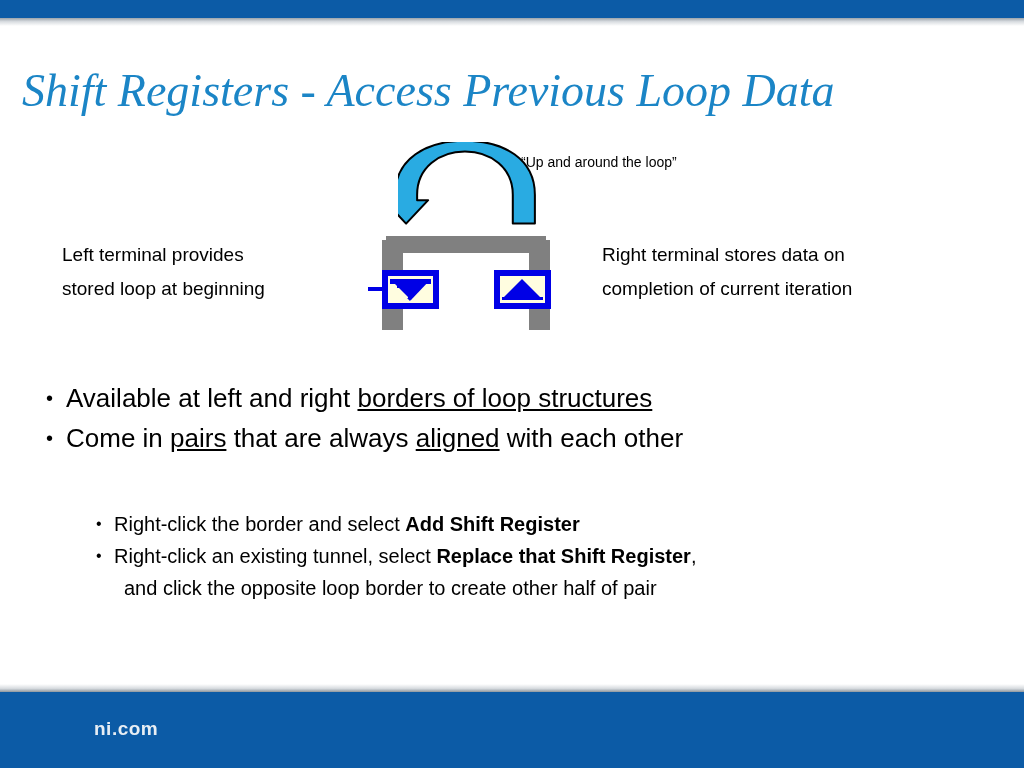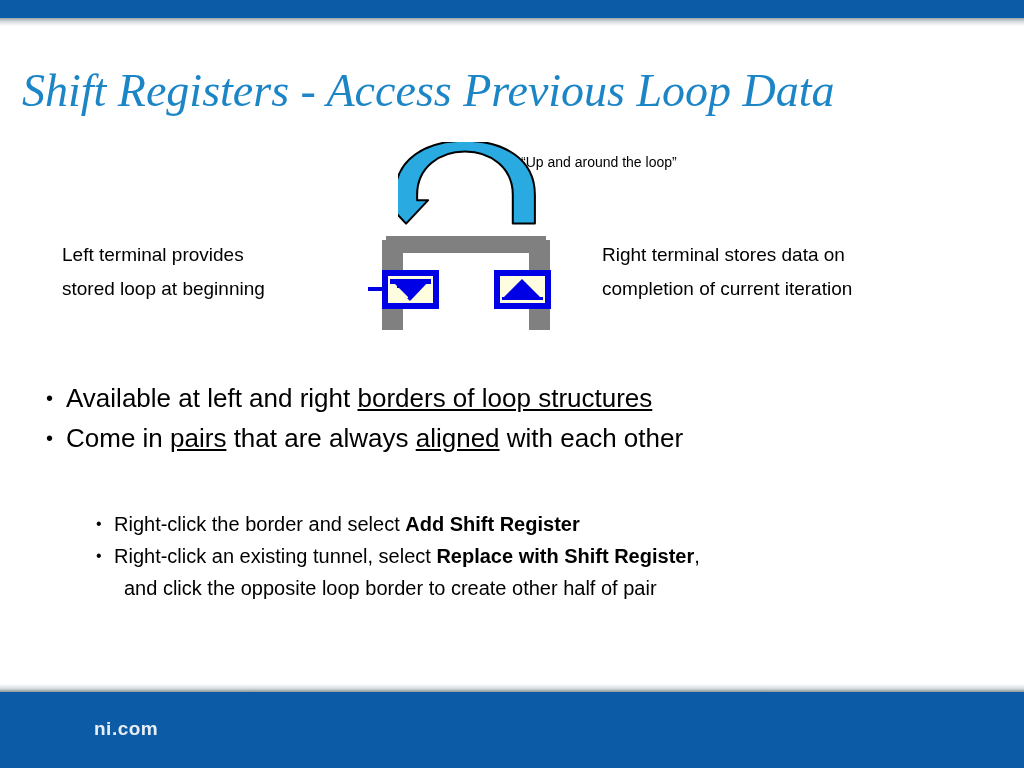--- a/index.html
+++ b/index.html
@@ -271,18 +271,18 @@
     <div>completion of current iteration</div>
   </div>
 </div>
 
 <div class="bullets" id="bullets">
     <div class="bullet-row"><span>Available at left and right </span><u>borders of loop structures</u></div>
     <div class="bullet-row"><span>Come in </span><u>pairs</u><span> that are always </span><u>aligned</u><span> with each other</span></div>
   </div>
 <div class="sub-bullets" id="subBullets">
     <div class="sub-row"><span>Right-click the border and select </span><b>Add Shift Register</b></div>
-    <div class="sub-row"><span>Right-click an existing tunnel, select </span><b>Replace with Shift Register</b><span>,</span><span class="cont">and click the opposite loop border to create other half of pair</span></div>
+    <div class="sub-row"><span>Right-click an existing tunnel, select </span><b>Replace that Shift Register</b><span>,</span><span class="cont">and click the opposite loop border to create other half of pair</span></div>
   </div>
 
 <div class="bottom-shadow"></div>
 <div class="bottom-bar"></div>
 <div class="ni-logo">ni.com</div>
 
 </body></html>

